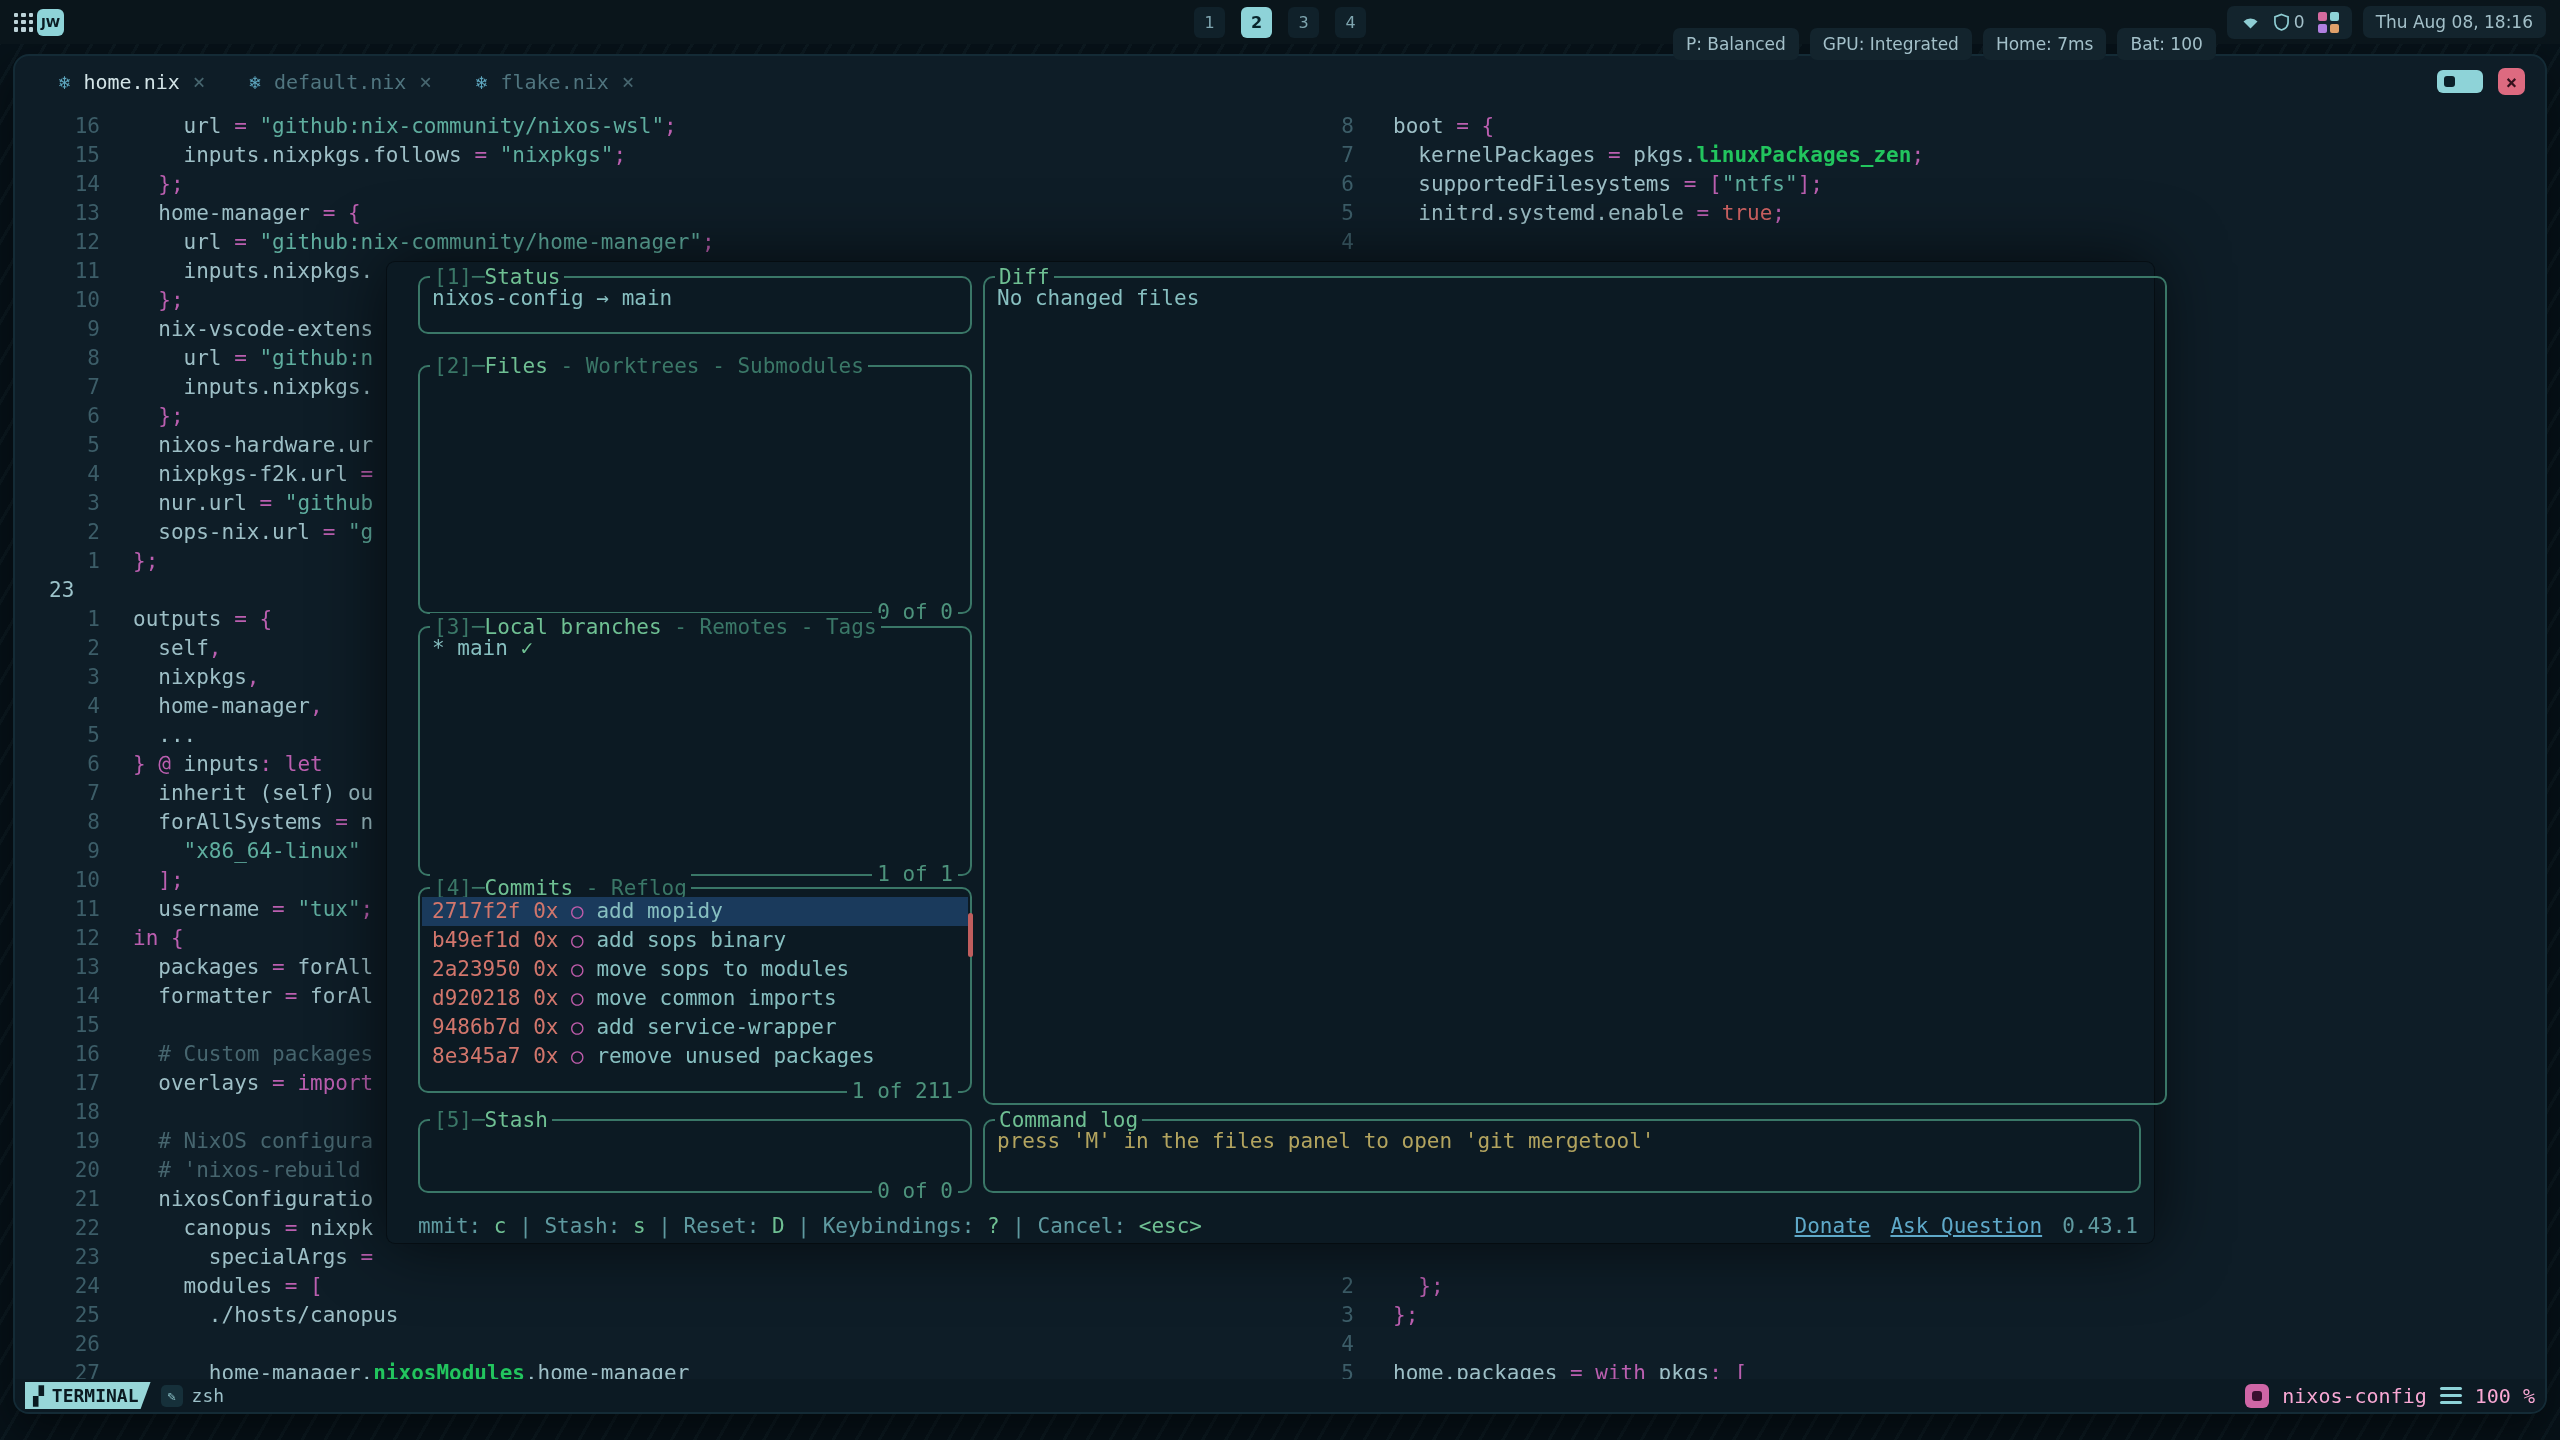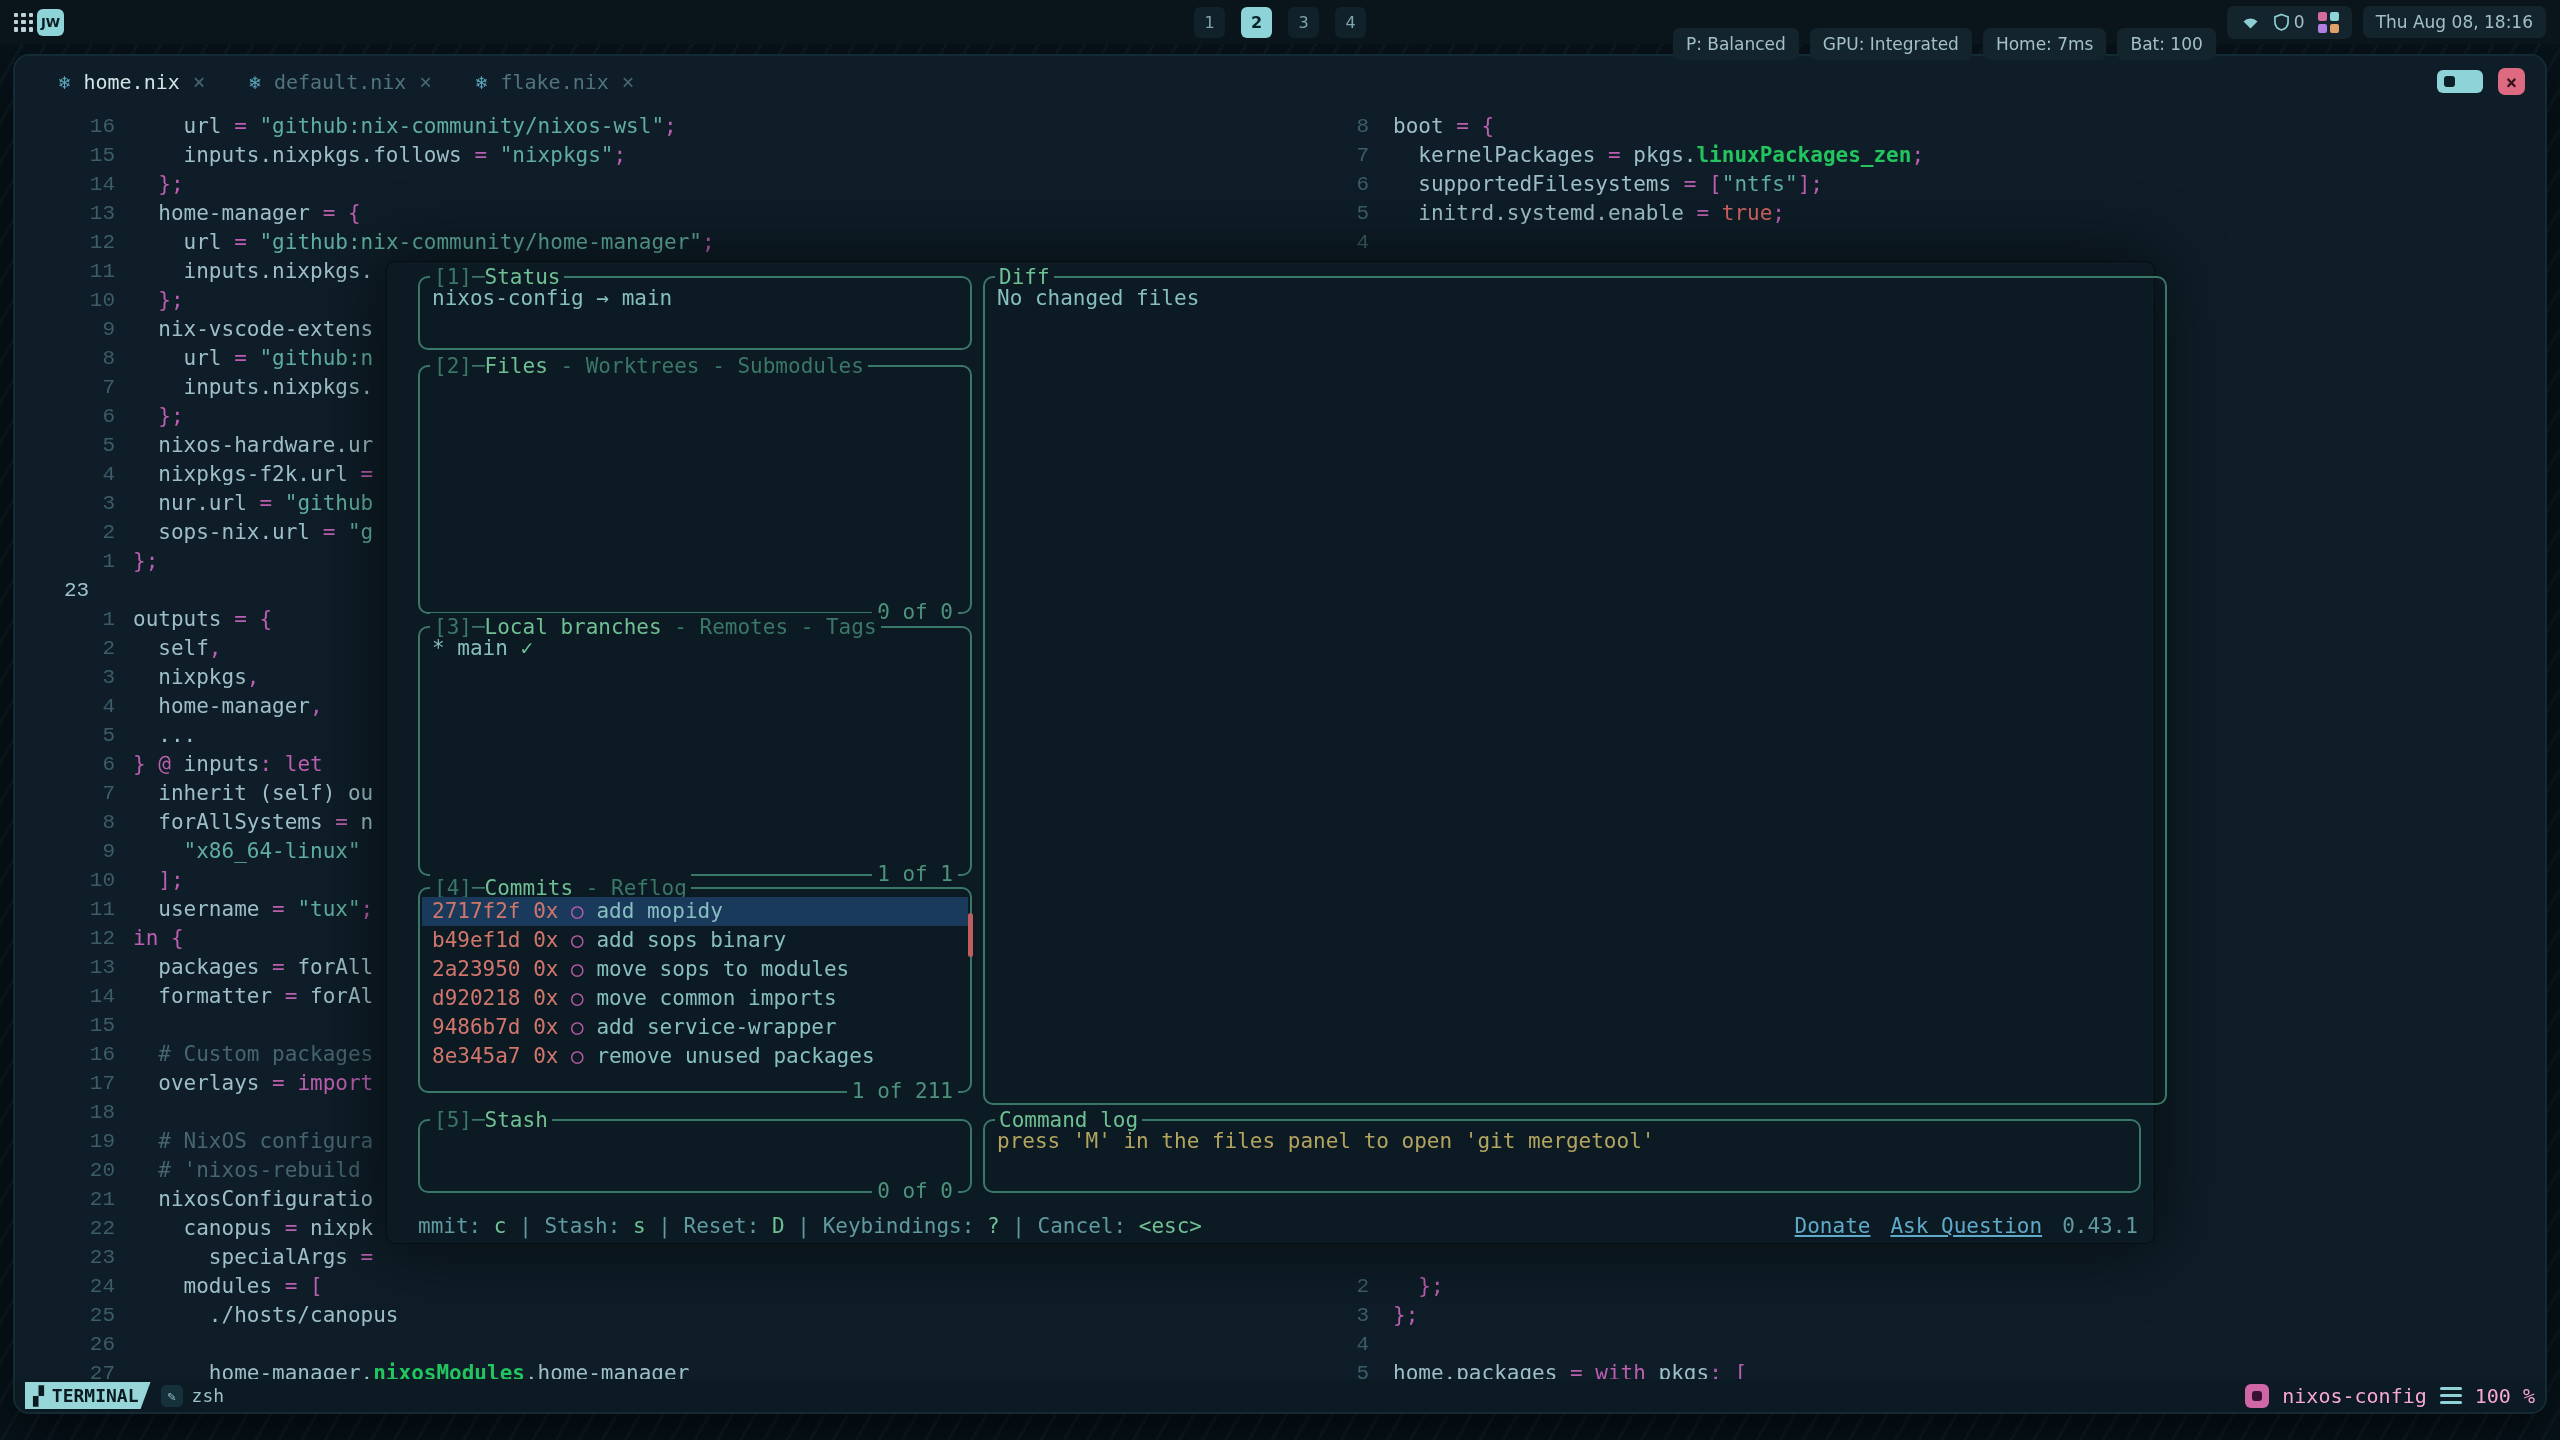--- a/index.html
+++ b/index.html
@@ -68,21 +68,21 @@
   .close-btn {
     width:27px; height:27px; border-radius:7px; background:#dd6a80; color:#33101c;
     display:flex; align-items:center; justify-content:center; font-size:19px; font-weight:bold;
   }
   
   .editor { position:absolute; top:52px; left:0; right:0; bottom:33px; font-size:21px; line-height:29px; }
   .pane { position:absolute; top:0; bottom:0; }
   .pane-left { left:0; width:1280px; }
   .pane-right { left:1290px; right:0; }
   .code-line { position:absolute; left:0; right:0; height:29px; white-space:pre; }
-  .lineno { position:absolute; left:15px; text-align:right; color:#3c5d68;font-family:Liberation Mono, monospace; }
+  .lineno { position:absolute; left:0; text-align:right; color:#3c5d68; }
   .pane-left .lineno { width:85px; }
   .pane-left .line-content { position:absolute; left:118px; }
   .pane-right .lineno { width:49px; }
   .pane-right .line-content { position:absolute; left:88px; }
   .lineno.current { color:#9cc3ca; text-align:left; padding-left:34px; }
   .tok-d { color:#9dbfc6; }
   .tok-p { color:#bb5fb0; }
   .tok-k { color:#bb5fb0; }
   .tok-s { color:#5fae9f; }
   .tok-c { color:#46656e; }
@@ -275,21 +275,21 @@
         <div class="code-line" style="top: 120px;"><span class="lineno">4</span><span class="line-content"></span></div>
         <div class="code-line" style="top: 1164px;"><span class="lineno">2</span><span class="line-content"><span class="tok-p">  };</span></span></div>
         <div class="code-line" style="top: 1193px;"><span class="lineno">3</span><span class="line-content"><span class="tok-p">};</span></span></div>
         <div class="code-line" style="top: 1222px;"><span class="lineno">4</span><span class="line-content"></span></div>
         <div class="code-line" style="top: 1251px;"><span class="lineno">5</span><span class="line-content"><span class="tok-d">home.packages </span><span class="tok-p">=</span><span class="tok-d"> </span><span class="tok-k">with</span><span class="tok-d"> pkgs</span><span class="tok-p">;</span><span class="tok-d"> </span><span class="tok-p">[</span></span></div>
       </div>
   </div>
 
   <div class="lazygit">
 
-    <div class="panel" style="left:31px; top:14px; width:554px; height:74px">
+    <div class="panel" style="left:31px; top:14px; width:554px; height:58px">
       <div class="panel-title"><span class="t-dim">[1]─</span><span class="t-name">Status</span><span class="t-dim"></span></div>
       <div class="panel-content">nixos-config → main</div>
     </div>
 
     <div class="panel" style="left:31px; top:103px; width:554px; height:249px">
       <div class="panel-title"><span class="t-dim">[2]─</span><span class="t-name">Files</span><span class="t-dim"> - Worktrees - Submodules</span></div>
       <div class="panel-content"></div>
       <div class="panel-count">0 of 0</div>
     </div>
 

